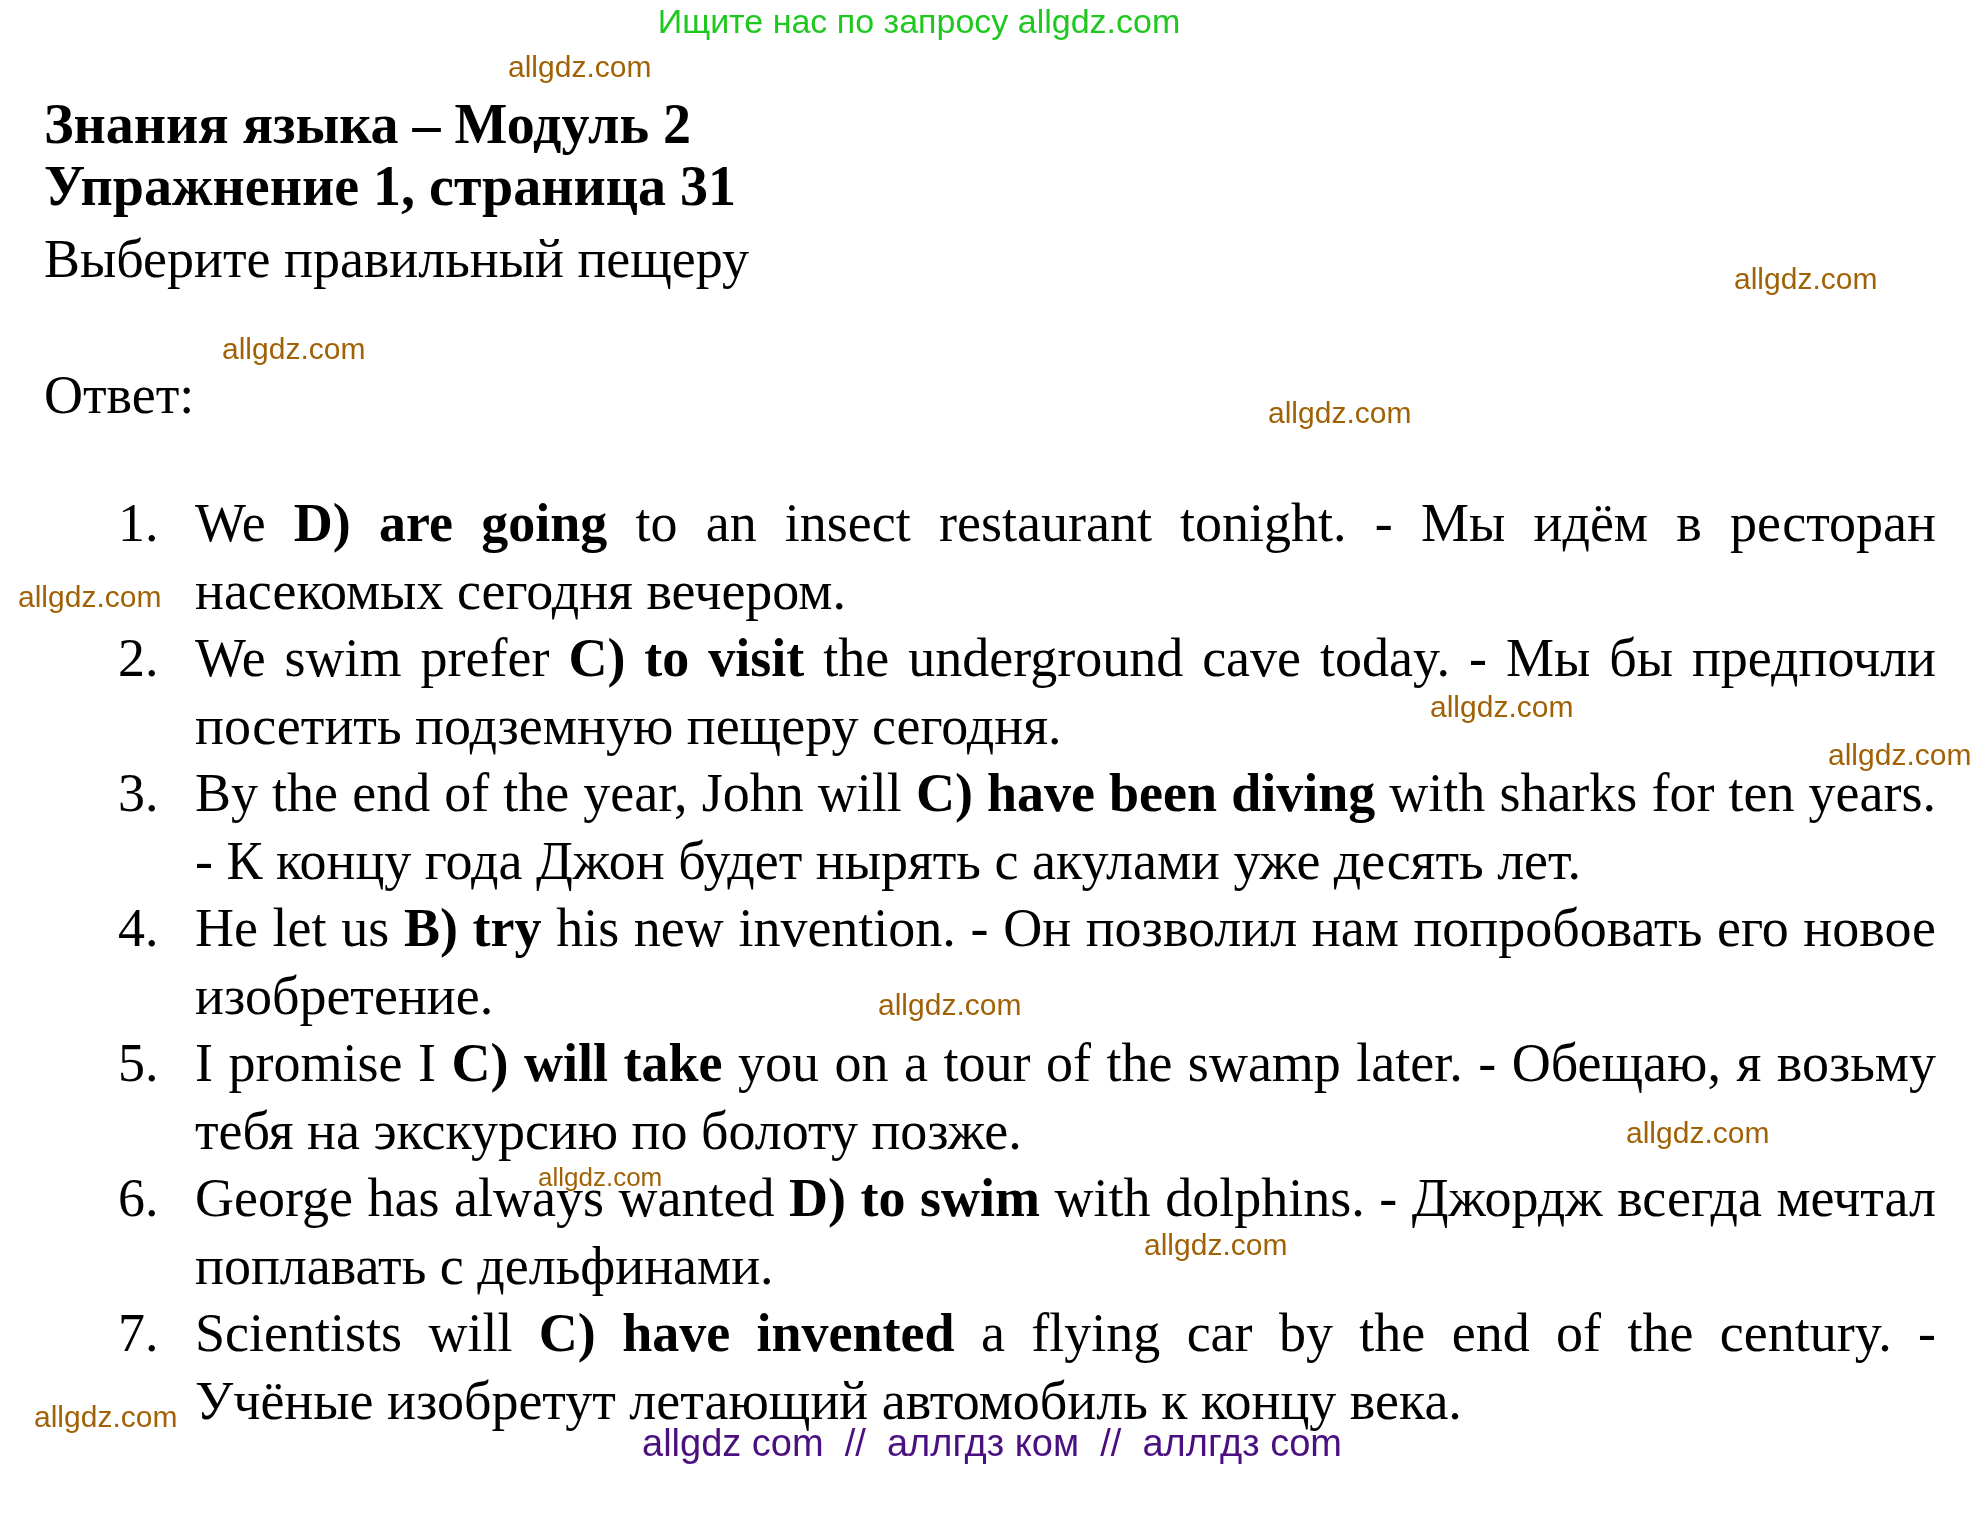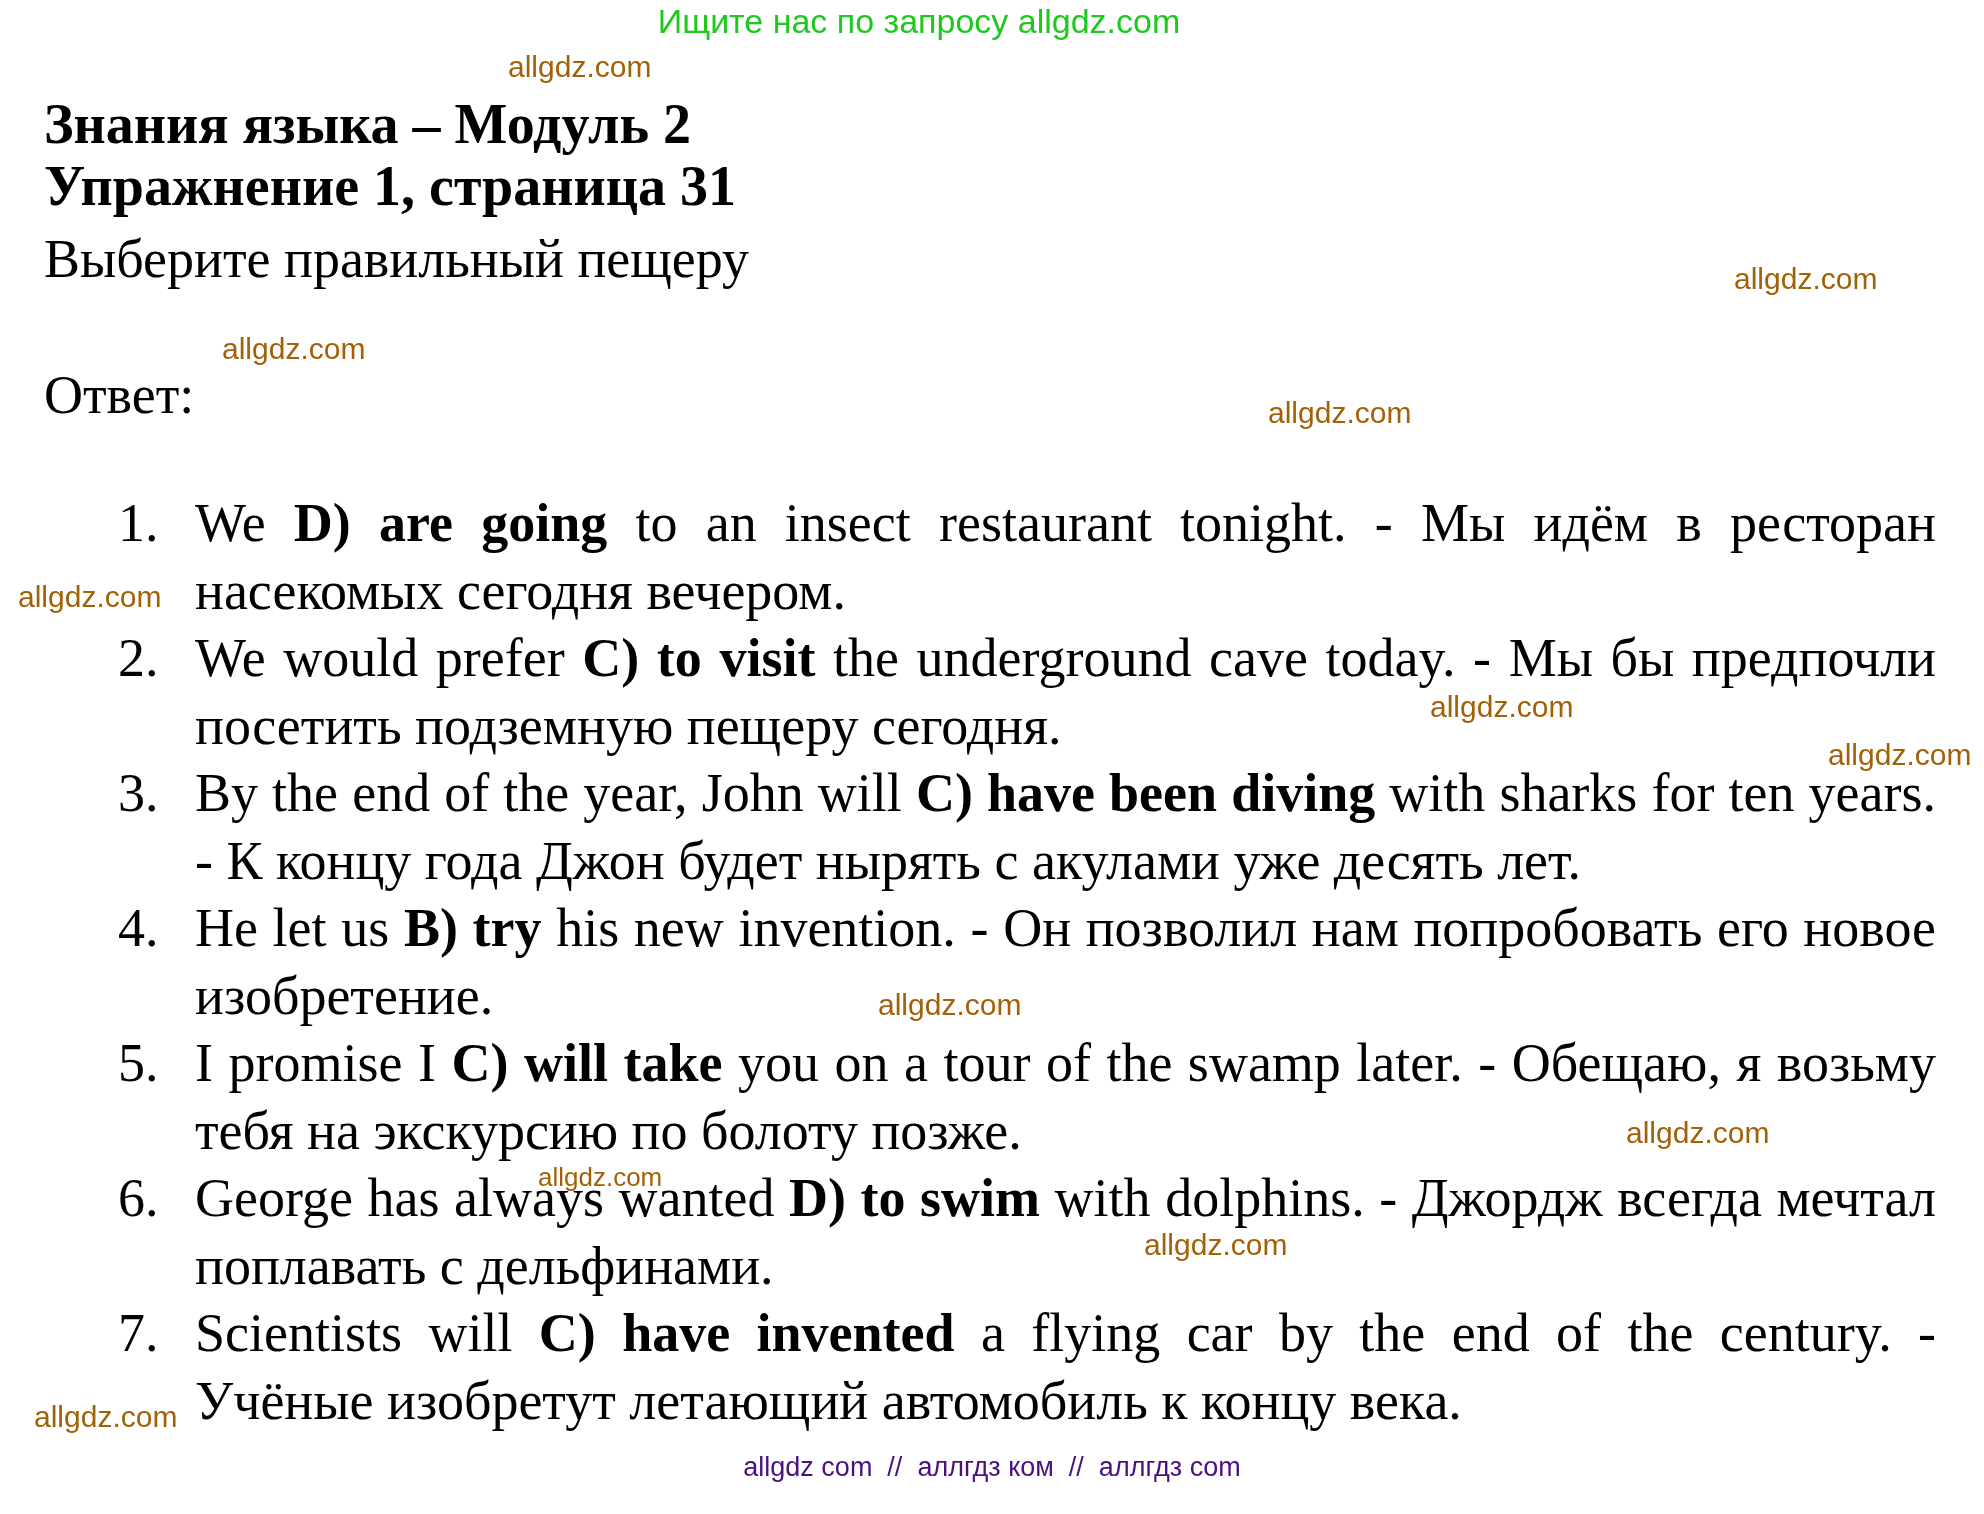--- a/index.html
+++ b/index.html
@@ -13,37 +13,37 @@
     font-size: 30px; color: #a16207; white-space: nowrap;
   }
   .serif { font-family: "Liberation Serif", serif; color: #000; position: absolute; white-space: nowrap; }
   .h1 { font-size: 56px; font-weight: bold; left: 44px; }
   .sub { font-size: 54px; left: 44px; }
   .list { position: absolute; left: 118px; top: 490px; width: 1818px; font-family: "Liberation Serif", serif; font-size: 54px; color: #000; }
   .item { position: relative; padding-left: 77px; line-height: 67.5px; text-align: justify; }
   .item .num { position: absolute; left: 0; top: 0; }
   .item b { font-weight: bold; }
   .footer {
-    position: absolute; left: 0; width: 1984px; top: 1452px; text-align: center;
-    font-family: "Liberation Sans", sans-serif; font-size: 27px; color: #4b1080; white-space: pre;
+    position: absolute; left: 0; width: 1984px; top: 1422px; text-align: center;
+    font-family: "Liberation Sans", sans-serif; font-size: 38px; color: #4b1080; white-space: pre;
   }
 </style>
 </head>
 <body>
 
 <div class="top-banner">Ищите нас по запросу allgdz.com</div>
 
 <div class="serif h1" style="top:92px;">Знания языка – Модуль 2</div>
 <div class="serif h1" style="top:154px;text-align:center;">Упражнение 1, страница 31</div>
 <div class="serif sub" style="top:228px;">Выберите правильный пещеру</div>
 <div class="serif sub" style="top:364px;">Ответ:</div>
 
 <div class="list">
   <div class="item"><span class="num">1.</span><span>We </span><b>D) are going</b><span> to an insect restaurant tonight. - Мы идём в ресторан насекомых сегодня вечером.</span></div>
-  <div class="item"><span class="num">2.</span><span>We would prefer </span><b>C) to visit</b><span> the underground cave today. - Мы бы предпочли посетить подземную пещеру сегодня.</span></div>
+  <div class="item"><span class="num">2.</span><span>We swim prefer </span><b>C) to visit</b><span> the underground cave today. - Мы бы предпочли посетить подземную пещеру сегодня.</span></div>
   <div class="item"><span class="num">3.</span><span>By the end of the year, John will </span><b>C) have been diving</b><span> with sharks for ten years. - К концу года Джон будет нырять с акулами уже десять лет.</span></div>
   <div class="item"><span class="num">4.</span><span>He let us </span><b>B) try</b><span> his new invention. - Он позволил нам попробовать его новое изобретение.</span></div>
   <div class="item"><span class="num">5.</span><span>I promise I </span><b>C) will take</b><span> you on a tour of the swamp later. - Обещаю, я возьму тебя на экскурсию по болоту позже.</span></div>
   <div class="item"><span class="num">6.</span><span>George has always wanted </span><b>D) to swim</b><span> with dolphins. - Джордж всегда мечтал поплавать с дельфинами.</span></div>
   <div class="item"><span class="num">7.</span><span>Scientists will </span><b>C) have invented</b><span> a flying car by the end of the century. - Учёные изобретут летающий автомобиль к концу века.</span></div>
 </div>
 
 <div class="wm" style="left:508px; top:50px;">allgdz.com</div>
 <div class="wm" style="left:1734px; top:262px;">allgdz.com</div>
 <div class="wm" style="left:222px; top:332px;">allgdz.com</div>

